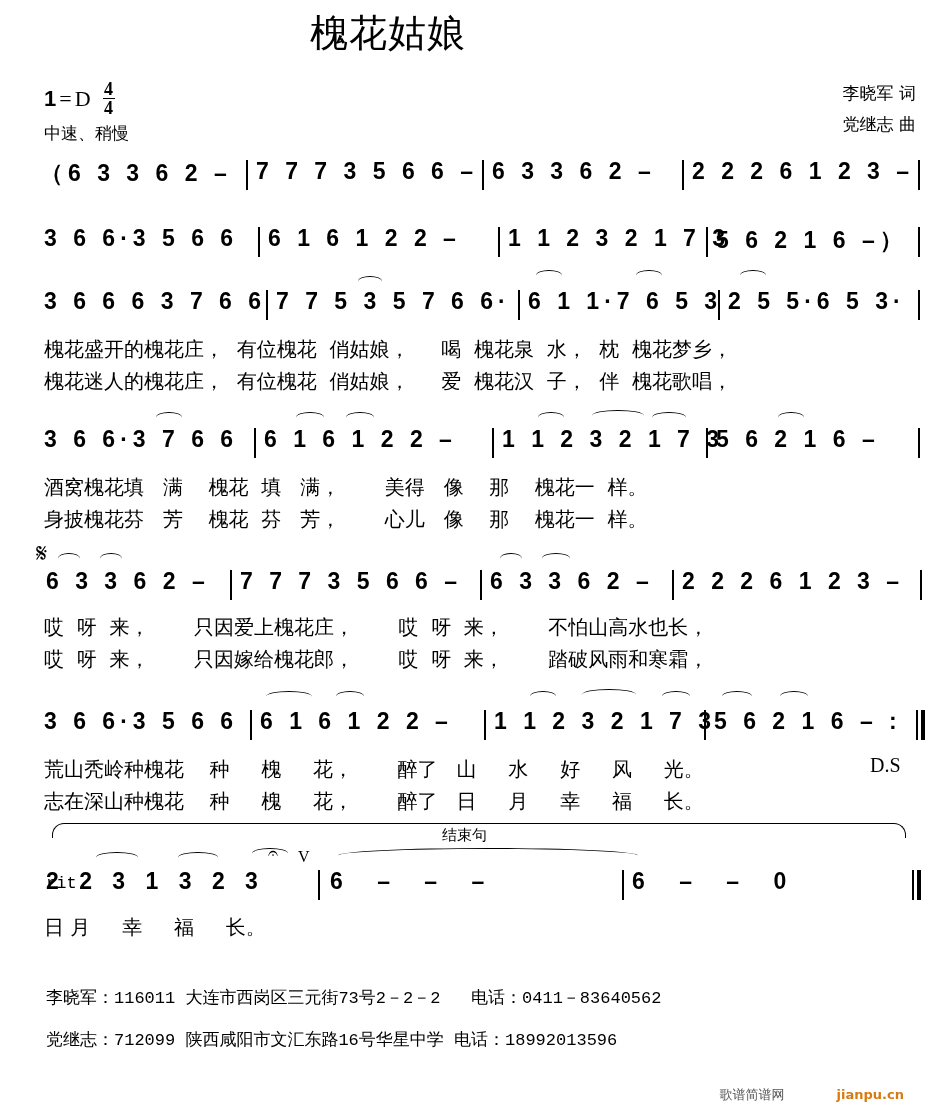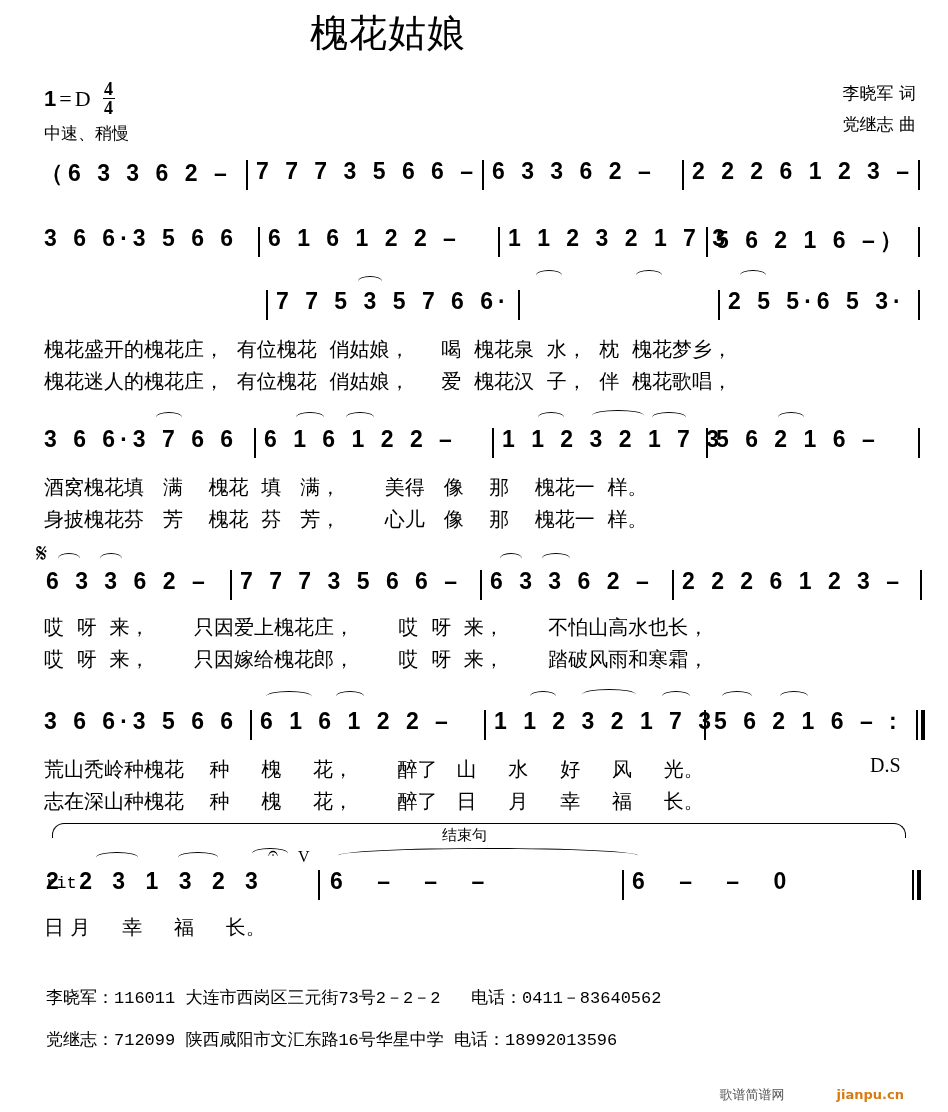--- a/index.html
+++ b/index.html
@@ -77,23 +77,25 @@
   <div class="barline" style="left:666px"></div>
   <div class="notes" style="left:676px">5 6 2 1 6  –）</div>
   <div class="barline" style="left:878px"></div>
 </div>
 
 <div class="slur" style="left:358px;top:276px;width:24px"></div>
 <div class="slur" style="left:536px;top:270px;width:26px"></div>
 <div class="slur" style="left:636px;top:270px;width:26px"></div>
 <div class="slur" style="left:740px;top:270px;width:26px"></div>
 <div class="row" style="top:288px">
+  <div class="notes" style="left:4px">3 6 6 6 3 7 6 6</div>
   <div class="barline" style="left:226px"></div>
   <div class="notes" style="left:236px">7 7 5 3 5 7 6 6·</div>
   <div class="barline" style="left:478px"></div>
+  <div class="notes" style="left:488px">6 1 1·7 6 5 3</div>
   <div class="barline" style="left:678px"></div>
   <div class="notes" style="left:688px">2 5 5·6 5 3·</div>
   <div class="barline" style="left:878px"></div>
 </div>
 <div class="lyric" style="top:336px">槐花盛开的槐花庄，  有位槐花  俏姑娘，     喝  槐花泉  水，  枕  槐花梦乡，</div>
 <div class="lyric" style="top:368px">槐花迷人的槐花庄，  有位槐花  俏姑娘，     爱  槐花汉  子，  伴  槐花歌唱，</div>
 
 <div class="slur" style="left:156px;top:412px;width:26px"></div>
 <div class="slur" style="left:296px;top:412px;width:28px"></div>
 <div class="slur" style="left:346px;top:412px;width:28px"></div>

